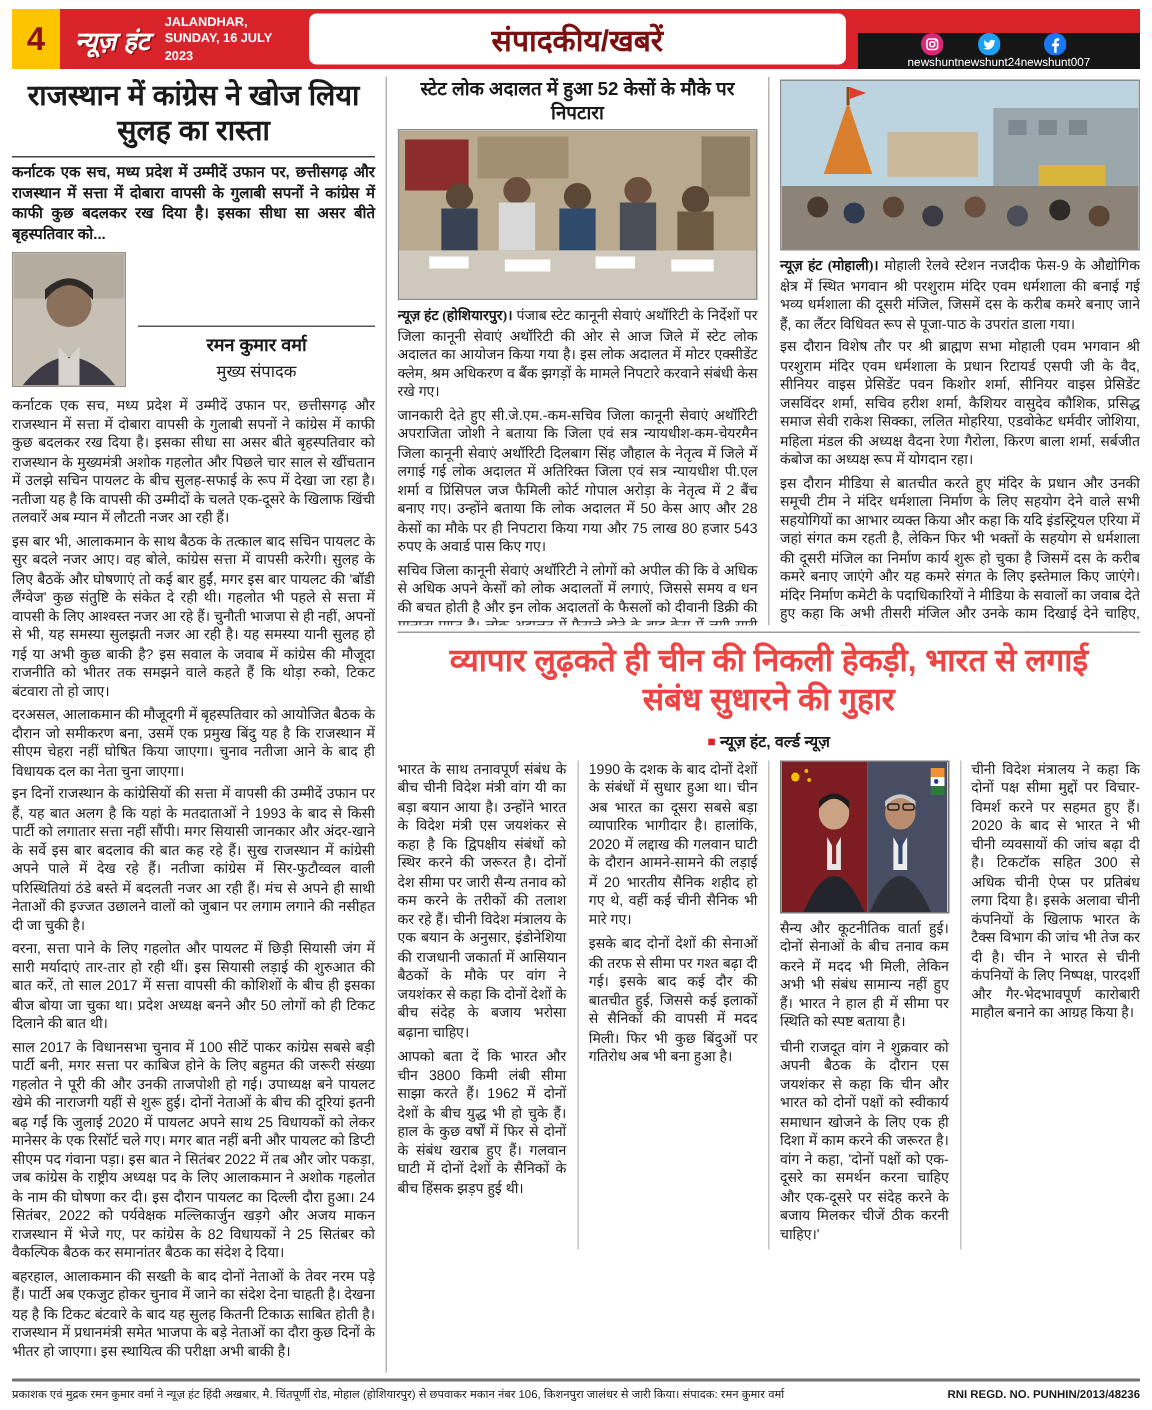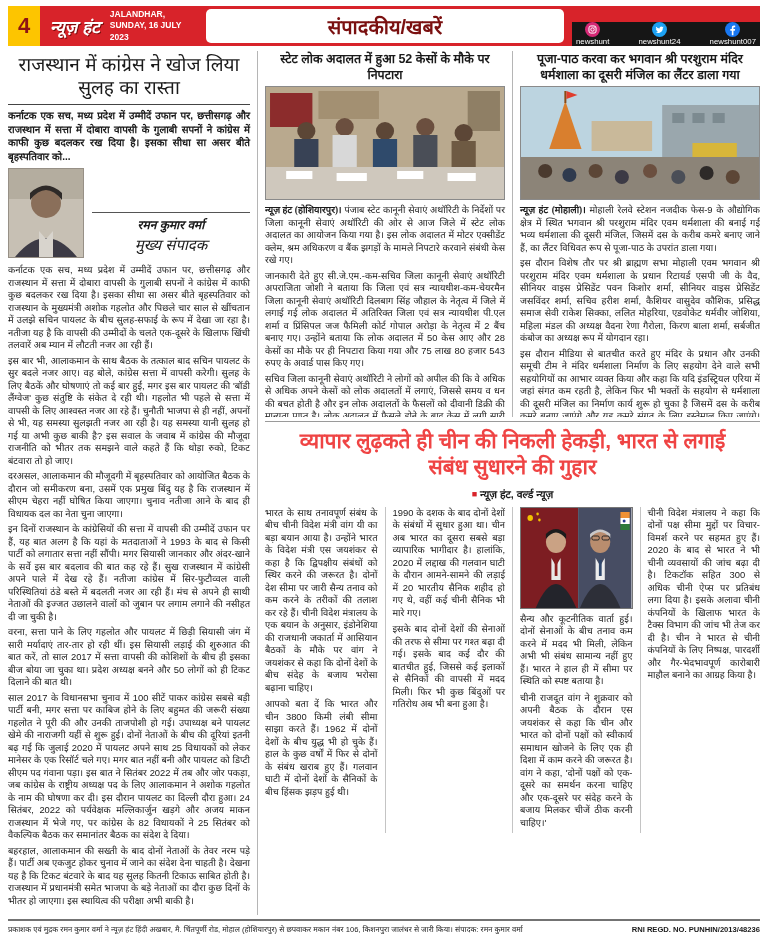--- a/index.html
+++ b/index.html
@@ -6,41 +6,41 @@
   body{font-family:"Liberation Sans","DejaVu Sans",sans-serif;color:#1a1a1a;}
   .page{width:768px;height:940px;box-sizing:border-box;padding:6px 8px;overflow:hidden;background:#fff;display:flex;flex-direction:column;}
 
   
   .masthead{display:flex;align-items:stretch;height:40px;background:#d8232a;flex:none;}
   .pageno{width:32px;background:#fdc500;color:#8d1313;font-weight:bold;font-size:22px;display:flex;align-items:center;justify-content:center;flex:none;}
   .logo{color:#fff;font-weight:bold;font-style:italic;font-size:17px;display:flex;align-items:center;padding:0 10px;white-space:nowrap;flex:none;text-shadow:1px 1px 0 #7a0d0d;}
   .dateline{color:#fff;font-size:8.5px;font-weight:bold;display:flex;align-items:center;width:88px;line-height:1.3;flex:none;}
   .section-panel{flex:1;background:#fff;margin:3px 8px;border-radius:5px;display:flex;align-items:center;justify-content:center;min-width:0;}
   .section-title{color:#7a1010;font-weight:bold;font-size:20px;white-space:nowrap;}
-  .social{width:180px;background:#161616;display:flex;align-items:center;justify-content:space-between;padding:2px 4px;flex:none;margin-top:16px;}
+  .social{width:180px;background:#161616;display:flex;align-items:center;justify-content:center;padding:2px 4px;flex:none;margin-top:16px;}
   .social-item{display:flex;flex-direction:column;align-items:center;gap:1px;cursor:pointer;}
   .social-item .handle{color:#fff;font-size:7.8px;line-height:1;}
   .sicon svg{display:block;}
 
   
   .main{display:flex;margin-top:5px;flex:1;min-height:0;}
   .col-left{width:242px;flex:none;padding-right:7px;border-right:1px solid #b5b5b5;overflow:hidden;}
   .col-rest{flex:1;display:flex;flex-direction:column;padding-left:7px;min-width:0;overflow:hidden;}
   .top-row{display:flex;height:366px;flex:none;overflow:hidden;}
   .article-mid{flex:1;padding-right:7px;border-right:1px solid #b5b5b5;overflow:hidden;min-width:0;}
   .article-right{flex:1;padding-left:7px;overflow:hidden;min-width:0;}
 
-  .h-left{font-size:19px;font-weight:normal;text-align:center;line-height:1.22;margin:2px 0 4px;border-bottom:1px solid #444;padding-bottom:5px;}
+  .h-left{font-size:19px;font-weight:bold;text-align:center;line-height:1.22;margin:2px 0 4px;border-bottom:1px solid #444;padding-bottom:5px;}
   .intro{font-size:10px;font-weight:bold;text-align:justify;line-height:1.35;margin:4px 0 5px;}
-  .author-block{display:flex;gap:8px;margin:2px 0 6px;align-items:flex-end;font-style:italic;}
+  .author-block{display:flex;gap:8px;margin:2px 0 6px;align-items:flex-end;}
   .author-photo{width:74px;height:88px;flex:none;border:1px solid #979086;display:block;}
   .author-photo svg{display:block;width:100%;height:100%;}
   .author-meta{flex:1;text-align:center;padding-bottom:4px;}
   .author-name{font-weight:bold;font-size:12px;border-top:1px solid #555;padding-top:3px;}
-  .author-role{font-size:15px;margin-top:1px;}
+  .author-role{font-size:11px;margin-top:1px;}
 
   .body-text p{font-size:9.4px;line-height:1.33;text-align:justify;margin:0 0 3px;}
   .byline{font-weight:bold;font-family:Liberation Serif, serif;}
 
   .h-small{font-size:12.5px;font-weight:bold;text-align:center;line-height:1.25;margin:1px 0 3px;}
   .photo{width:100%;display:block;border:1px solid #8a8a8a;margin:2px 0 4px;box-sizing:border-box;}
   .photo svg{display:block;width:100%;height:112px;}
 
   
   .china{flex:1;border-top:1px solid #9a9a9a;margin-top:4px;padding-top:6px;overflow:hidden;min-height:0;}
@@ -170,21 +170,20 @@
             </svg>
           </span>
           <div class="body-text">
             <p><strong class="byline">न्यूज़ हंट (होशियारपुर)।</strong> <span>पंजाब स्टेट कानूनी सेवाएं अथॉरिटी के निर्देशों पर जिला कानूनी सेवाएं अथॉरिटी की ओर से आज जिले में स्टेट लोक अदालत का आयोजन किया गया है। इस लोक अदालत में मोटर एक्सीडेंट क्लेम, श्रम अधिकरण व बैंक झगड़ों के मामले निपटारे करवाने संबंधी केस रखे गए।</span></p>
             <p>जानकारी देते हुए सी.जे.एम.-कम-सचिव जिला कानूनी सेवाएं अथॉरिटी अपराजिता जोशी ने बताया कि जिला एवं सत्र न्यायधीश-कम-चेयरमैन जिला कानूनी सेवाएं अथॉरिटी दिलबाग सिंह जौहाल के नेतृत्व में जिले में लगाई गई लोक अदालत में अतिरिक्त जिला एवं सत्र न्यायधीश पी.एल शर्मा व प्रिंसिपल जज फैमिली कोर्ट गोपाल अरोड़ा के नेतृत्व में 2 बैंच बनाए गए। उन्होंने बताया कि लोक अदालत में 50 केस आए और 28 केसों का मौके पर ही निपटारा किया गया और 75 लाख 80 हजार 543 रुपए के अवार्ड पास किए गए।</p>
             <p>सचिव जिला कानूनी सेवाएं अथॉरिटी ने लोगों को अपील की कि वे अधिक से अधिक अपने केसों को लोक अदालतों में लगाएं, जिससे समय व धन की बचत होती है और इन लोक अदालतों के फैसलों को दीवानी डिक्री की मान्यता प्राप्त है। लोक अदालत में फैसले होने के बाद केस में लगी सारी कोर्ट फीस वापिस मिल जाती है। उन्होंने बताया कि लोक अदालत में हुए फैसले की कोई अपील नहीं होती और यह अंतिम निर्णय होता है। उन्होंने बताया कि अगली राष्ट्रीय लोक अदालत 9 सितंबर 2023 को लगाई जाएगी।</p>
           </div>
         </section>
 
         <section class="article-right">
-          <h2 class="h-small">पूजा-पाठ करवा कर भगवान श्री परशुराम मंदिर धर्मशाला का दूसरी मंजिल का लैंटर डाला गया</h2>
           <span class="photo">
             <svg viewBox="0 0 236 112" preserveAspectRatio="none">
               <rect width="236" height="112" fill="#bcd4e0"></rect>
               <rect x="140" y="18" width="96" height="56" fill="#9aa7ad"></rect>
               <rect x="150" y="26" width="12" height="10" fill="#7c8a90"></rect>
                 <rect x="170" y="26" width="12" height="10" fill="#7c8a90"></rect>
                 <rect x="190" y="26" width="12" height="10" fill="#7c8a90"></rect>
               <path d="M28 62 L44 14 L60 62 Z" fill="#d97f2e"></path>
               <rect x="43" y="4" width="2" height="12" fill="#8a4a14"></rect>
                 <path d="M45 4 L56 8 L45 12 Z" fill="#e03c2c"></path>

